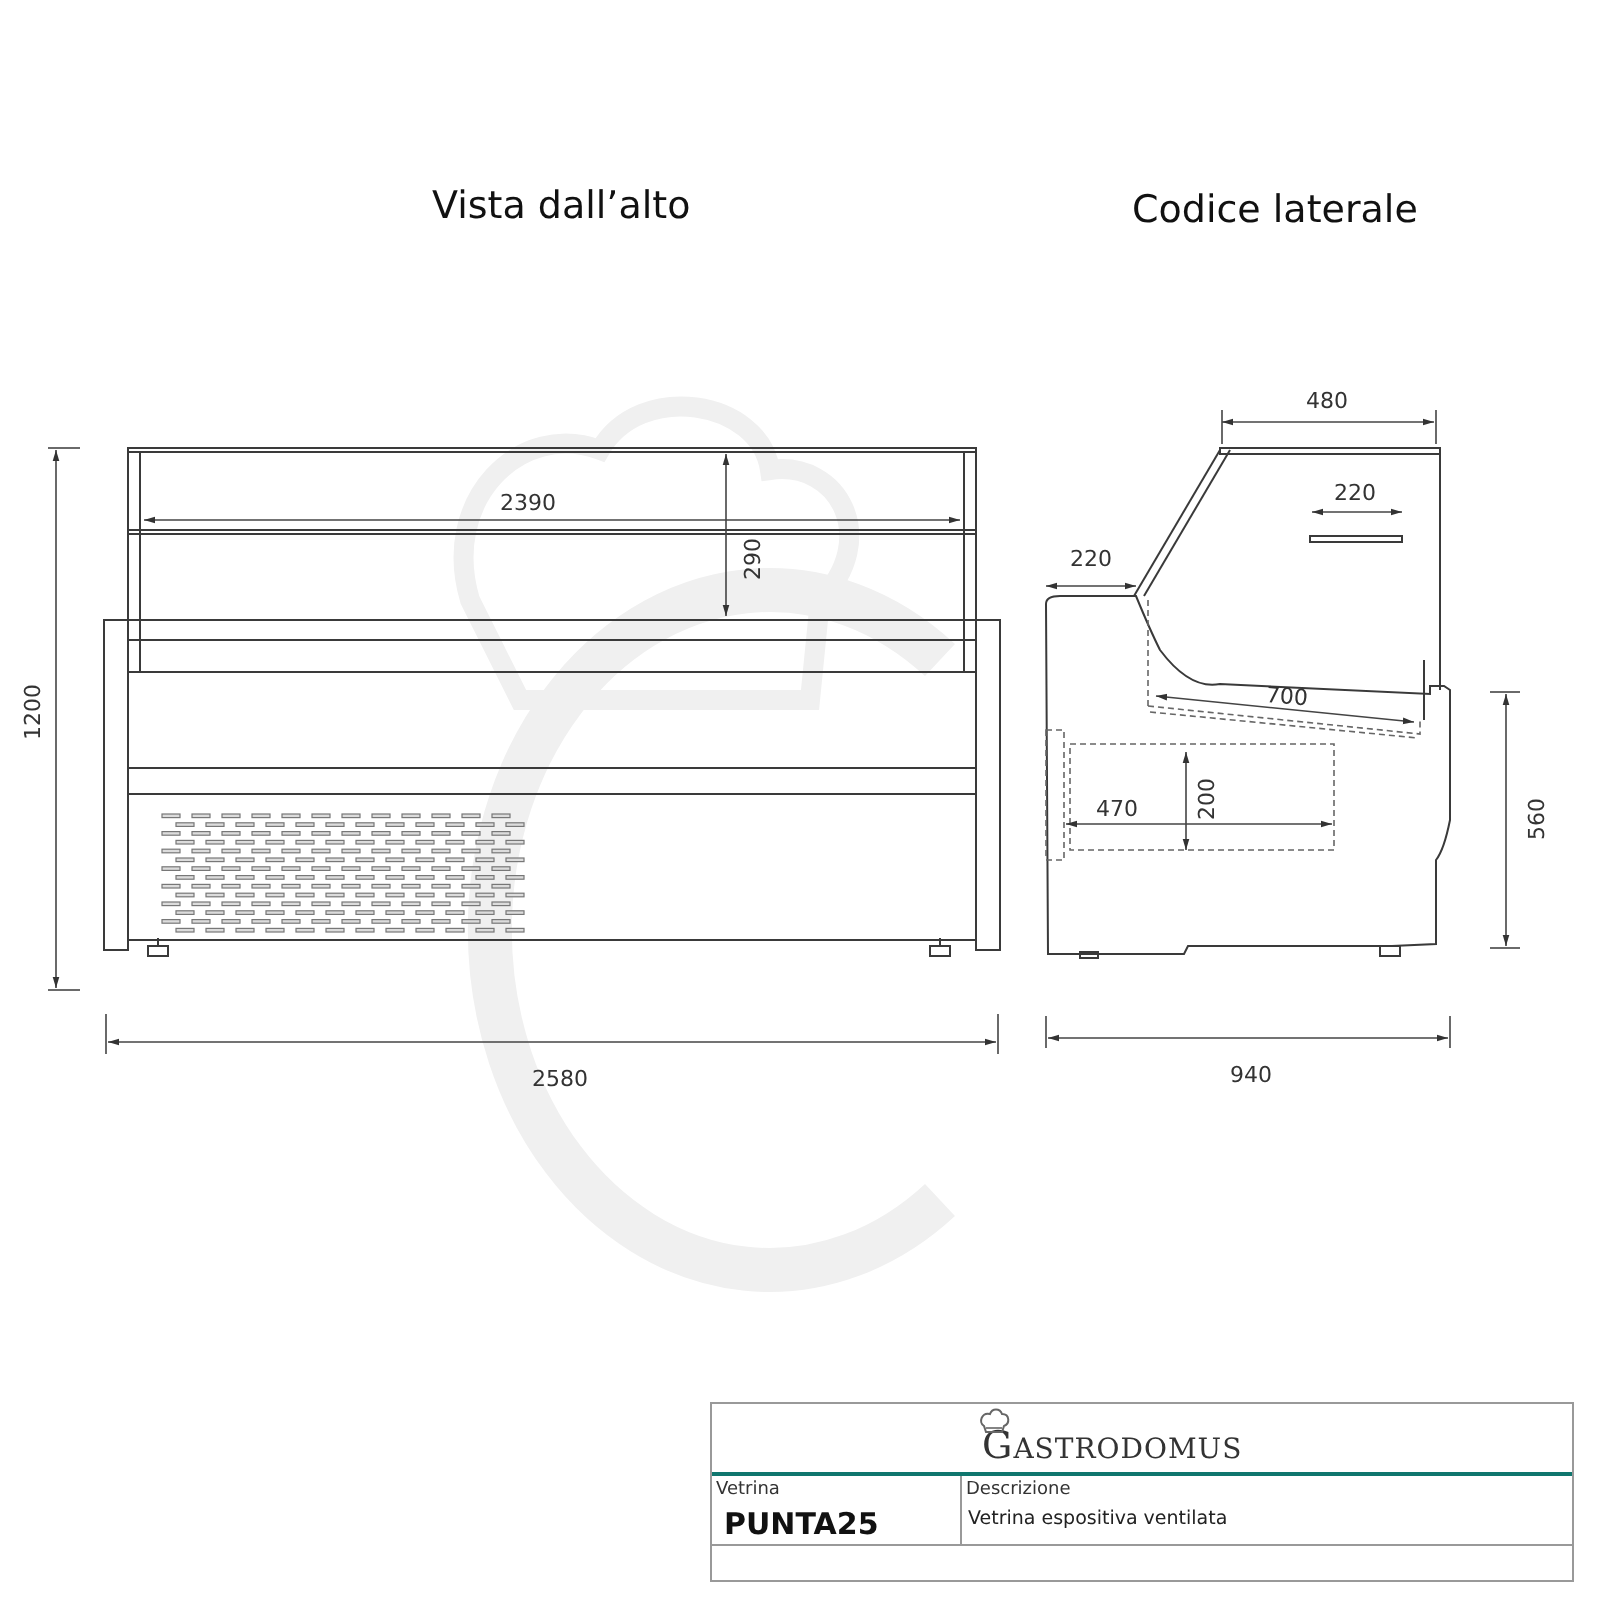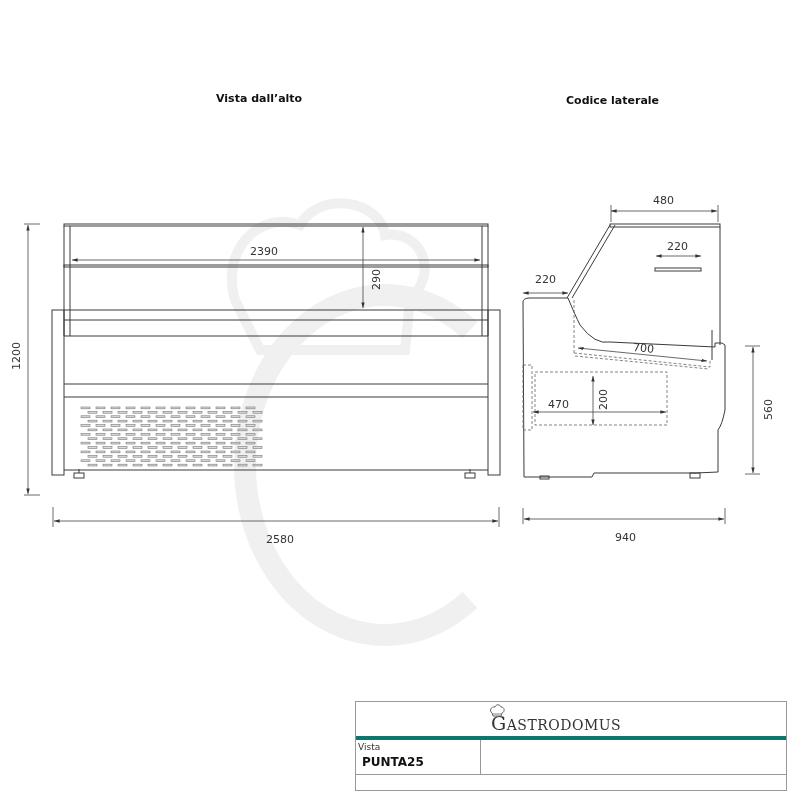--- a/index.html
+++ b/index.html
@@ -1,31 +1,31 @@
 <!DOCTYPE html>
 <html><head>
 <meta charset="utf-8">
 <style>
   html, body { margin: 0; padding: 0; background: #ffffff; }
   body { width: 800px; height: 800px; position: relative; overflow: hidden; font-family: "DejaVu Sans", sans-serif; color: #1a1a1a; }
-  .view-title { position: absolute; font-family: "DejaVu Sans", sans-serif; font-weight: bold; font-size: 11px; color: #111; }
+  .view-title { position: absolute; font-family: "DejaVu Sans", sans-serif; font-weight: normal; font-size: 19px; color: #111; }
   #title-top { left: 216px; top: 92px; }
   #title-side { left: 566px; top: 94px; }
   svg.drawing { position: absolute; left: 0; top: 0; width: 800px; height: 800px; }
   .dim-text { font-family: "DejaVu Sans", sans-serif; font-size: 11px; fill: #333; }
   .title-block { position: absolute; left: 355px; top: 701px; width: 430px; height: 88px; border: 1px solid #999; background: #fff; font-family: "DejaVu Sans", sans-serif; }
-  .tb-logo-row { height: 34px; border-bottom: 4px solid #0f766e; position: relative; text-align: right; }
+  .tb-logo-row { height: 34px; border-bottom: 2px solid #0f766e; position: relative; text-align: right; }
   .tb-logo { position: absolute; left: 135px; top: 4px; height: 28px; display: flex; align-items: flex-end; }
   .tb-logo-name { font-family: "DejaVu Serif", serif; font-size: 14px; letter-spacing: 0.5px; color: #333; }
   .tb-logo-name .big { font-size: 19px; }
   .tb-mid-row { height: 34px; border-bottom: 1px solid #999; display: flex; }
   .tb-code-cell { width: 124px; border-right: 1px solid #999; position: relative; }
   .tb-desc-cell { flex: 1; position: relative; }
   .tb-label { position: absolute; left: 2px; top: 2px; font-size: 9px; color: #333; }
-  .tb-code { position: absolute; left: 6px; top: 15px; font-size: 12px; font-weight: bold; color: #111; }
+  .tb-code { position: absolute; left: 6px; top: 15px; font-size: 15px; font-weight: bold; color: #111; }
   .tb-desc { position: absolute; left: 3px; top: 16px; font-size: 9.5px; color: #222; }
   .tb-foot-row { height: 18px; position: relative; }
   .tb-foot { position: absolute; left: 3px; top: 4px; font-size: 9px; color: #222; white-space: nowrap; }
 </style>
 </head>
 <body>
 
 <div class="view-title" id="title-top">Vista dall’alto</div>
 <div class="view-title" id="title-side">Codice laterale</div>
 
@@ -305,17 +305,21 @@
     <div class="tb-logo">
       <svg width="16" height="18" viewBox="0 0 16 18" style="position:absolute;left:-2px;top:-2px;">
         <path d="M3,9 C0,7 2,2 6,3 C7,0 11,0 12,3 C16,3 16,8 13,9 L12,12 L4,12 Z" fill="none" stroke="#666" stroke-width="1"></path>
         <line x1="4" y1="10" x2="12" y2="10" stroke="#666" stroke-width="0.8"></line>
       </svg>
       <span class="tb-logo-name"><span class="big">G</span><span>ASTRODOMUS</span></span>
     </div>
   </div>
   <div class="tb-mid-row">
     <div class="tb-code-cell">
-      <span class="tb-label">Vista</span>
+      <span class="tb-label">Vetrina</span>
       <span class="tb-code">PUNTA25</span>
+    </div>
+    <div class="tb-desc-cell">
+      <span class="tb-label">Descrizione</span>
+      <span class="tb-desc">Vetrina espositiva ventilata</span>
     </div>
   </div>
 </div>
 
 </body></html>

